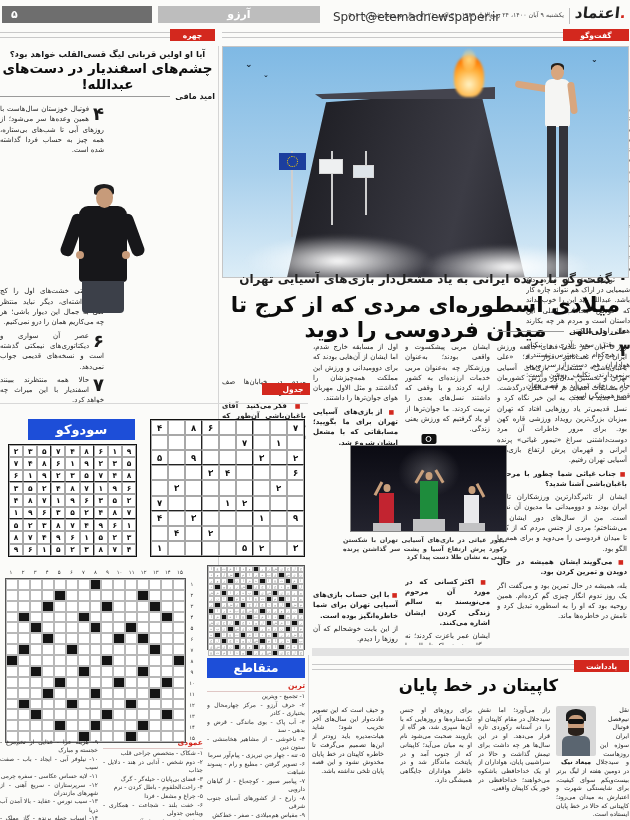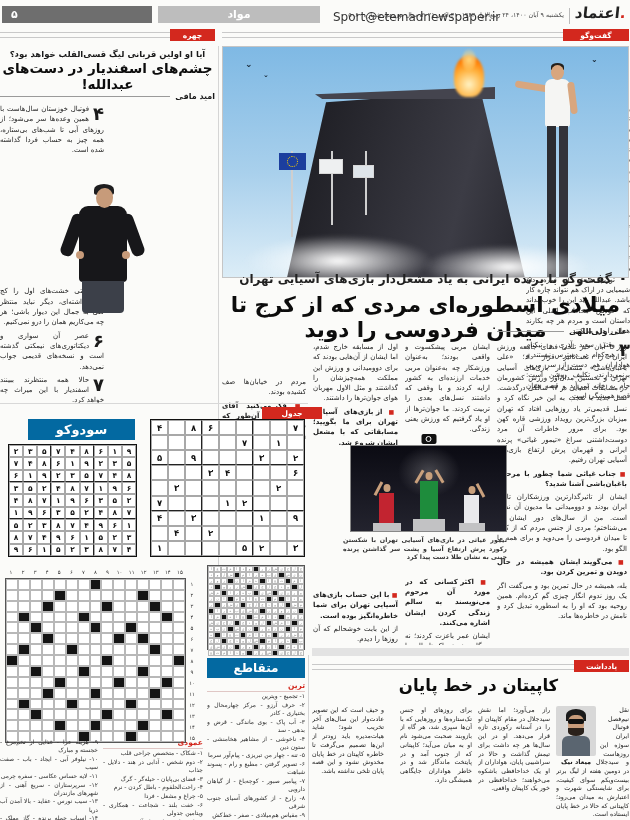--- a/index.html
+++ b/index.html
@@ -76,21 +76,21 @@
   .podium .spot{position:absolute;left:30%;top:0;width:40%;height:60%;background:radial-gradient(closest-side,rgba(255,255,255,.22),rgba(255,255,255,0));}
   .ath{position:absolute;}
   .ath .hd{position:absolute;width:7px;height:8px;background:#c9a07c;border-radius:50%;left:50%;transform:translateX(-50%);top:-9px;}
   .ath .arm{position:absolute;width:2.5px;height:15px;background:#c9a07c;top:-12px;}
   .blk{position:absolute;background:#c2c2c4;}
   .cam{position:absolute;left:50%;top:-12px;transform:translateX(-50%);width:15px;height:10px;background:#111;
        border-radius:2px;display:flex;align-items:center;justify-content:center;z-index:5;}
   .cam i{width:4px;height:4px;border:1px solid #fff;border-radius:50%;display:block;}
   .caption{font-size:6.3px;line-height:8.6px;color:#333;text-align:justify;font-weight:bold;}
   
-  .blackbox{background:#0369a1;color:#fff;font-weight:bold;display:flex;align-items:center;justify-content:center;}
+  .blackbox{background:#1d4ed8;color:#fff;font-weight:bold;display:flex;align-items:center;justify-content:center;}
   .sud{display:grid;direction:ltr;border:1.7px solid #111;background:#fff;box-sizing:border-box;}
   .sud .c{border:0.5px solid #a8a8a8;display:flex;align-items:center;justify-content:center;font-weight:bold;color:#111;box-sizing:border-box;}
   .sud .c.brr{border-right:1.4px solid #222;}
   .sud .c.bbb{border-bottom:1.4px solid #222;}
   .cw{display:grid;grid-template-columns:repeat(15,1fr);direction:ltr;border:1.3px solid #555;background:#fff;box-sizing:border-box;}
   .cw .c{border:0.4px solid #b8b8b8;box-sizing:border-box;display:flex;align-items:center;justify-content:center;}
   .cw .c.b{background:#141414;}
   .numrow{display:flex;flex-direction:row-reverse;font-size:5.3px;color:#333;}
   .numrow span{flex:1;text-align:center;}
   .numcol{display:flex;flex-direction:column;font-size:5.3px;color:#333;}
@@ -108,21 +108,21 @@
   .avatar .bd{position:absolute;left:12px;top:22px;width:16px;height:8px;background:#2a211b;border-radius:0 0 50% 50%;}
   .avatar .sh{position:absolute;left:6px;top:30px;width:28px;height:20px;background:#5a6570;border-radius:6px 6px 0 0;}
   .authname{font-size:6.5px;font-weight:bold;text-align:center;width:40px;float:left;clear:left;margin-right:0;}
 </style>
 </head>
 <body>
 
 <div class="page">
 
   <div class="abs hdr-num">۵</div>
-  <div class="abs hdr-sec">مواد</div>
+  <div class="abs hdr-sec">آرزو</div>
   <div class="abs hdr-email">Sport@etemadnewspaper.ir</div>
   <div class="abs hdr-date">یکشنبه ۹ آبان ۱۴۰۰، ۲۴ ربیع‌الاول ۱۴۴۳، ۳۱ اکتبر ۲۰۲۱، سال نوزدهم، شماره ۵۰۶۰</div>
   <div class="abs hdr-sep"></div>
   <div class="abs hdr-logo"><i>.</i><span>اعتماد</span></div>
 
   <div class="abs drule" style="left:0;top:32px;width:215px;"></div>
   <div class="abs drule" style="left:222px;top:32px;width:407px;"></div>
   <div class="abs badge" style="left:170px;top:29px;width:45px;height:12px;">چهره</div>
   <div class="abs badge" style="left:563px;top:29px;width:66px;height:12px;">گفت‌وگو</div>
 
@@ -242,21 +242,21 @@
       <div class="hd"></div>
         <div class="arm" style="right:-2px;transform:rotate(-28deg);"></div>
     </div>
     <div class="blk" style="left:62px;bottom:0;width:32px;height:12px;"></div>
     <div class="blk" style="left:22px;bottom:0;width:28px;height:8px;"></div>
     <div class="blk" style="left:108px;bottom:0;width:26px;height:8px;"></div>
   </div>
   <div class="abs caption" style="left:343px;top:536px;width:164px;height:40px;overflow:hidden;">تیمور غیاثی در بازی‌های آسیایی تهران با شکستن رکورد پرش ارتفاع آسیا و پشت سر گذاشتن پرنده چینی به نشان طلا دست پیدا کرد</div>
 
   <div class="abs" style="left:0;top:403px;width:308px;height:1px;background:#d8d8d8;"></div>
-  <div class="abs badge" style="left:262px;top:407px;width:60px;height:12px;">جدول</div>
+  <div class="abs badge" style="left:262px;top:383px;width:34px;height:12px;padding-left:14px;">جدول</div>
   <div class="abs blackbox" style="left:28px;top:419px;width:107px;height:21px;font-size:13px;">سودوکو</div>
   <div class="abs sud" style="left:8px;top:444px;width:129px;height:113px;grid-template-columns:repeat(9,1fr);font-size:7.5px;">
       <div class="c">۲</div>
       <div class="c">۳</div>
       <div class="c brr">۵</div>
       <div class="c">۷</div>
       <div class="c">۴</div>
       <div class="c brr">۸</div>
       <div class="c">۶</div>
       <div class="c">۱</div>

